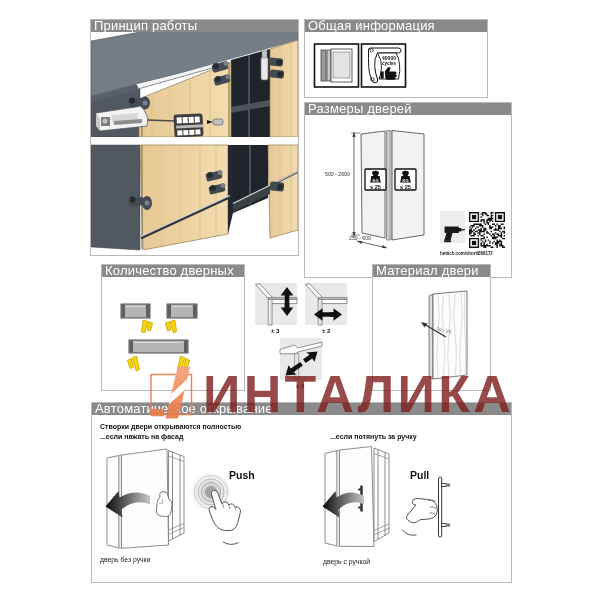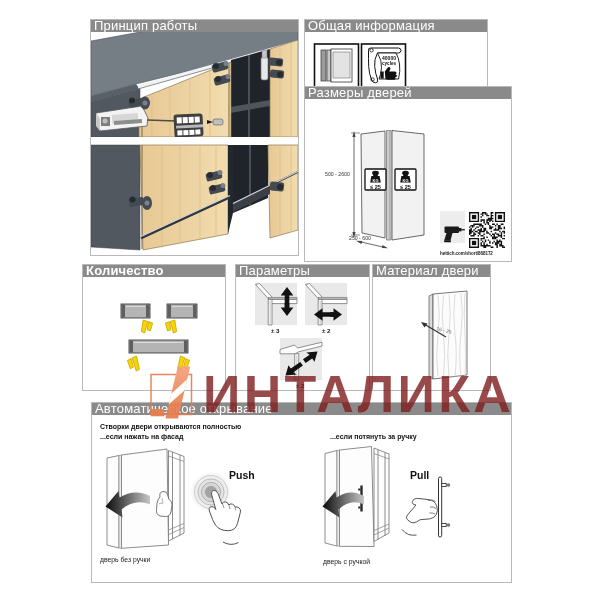--- a/index.html
+++ b/index.html
@@ -204,21 +204,21 @@
   <circle cx="371.5" cy="50.3" r="1.7" fill="none" stroke="#111" stroke-width="0.8"></circle>
   <circle cx="372.5" cy="79.5" r="1.7" fill="none" stroke="#111" stroke-width="0.8"></circle>
   <path d="M377.5 53 q4.5 7.5 4 14.5 q-0.5 7.5 -2.5 11.5 l19.5 0 q2 -8 1 -15 q-1 -7 -3.5 -11 z" fill="#fff" stroke="#111" stroke-width="0.9"></path>
   <text x="389" y="59.5" font-size="5" font-weight="bold" text-anchor="middle" fill="#111" font-family="Liberation Sans,sans-serif">40000</text>
   <text x="389" y="65" font-size="4.6" font-weight="bold" text-anchor="middle" fill="#111" font-family="Liberation Sans,sans-serif">cycles</text>
 
   <path d="M380.5 71.5 h3.2 v7 h-3.2 z M384.8 71.5 l2.6 -3.4 q1 -1.6 2.4 -0.9 q1.2 0.7 0.3 2.5 l-1 1.8 h5.8 q1.6 0 1.6 1.5 t-1.6 1.5 l0.7 0 q1.6 0 1.3 1.5 q-0.3 1.3 -1.7 1.3 q1.2 1.6 -0.8 2.4 h-6.6 q-1.7 0 -2.4 -1.2 z" fill="#111"></path>
   </g>
 </svg>
 
-<div class="panel" style="left:304px;top:86px;width:208px;height:176px;">
+<div class="panel" style="left:304px;top:102px;width:208px;height:176px;">
 
   <div class="phead">Размеры дверей</div>
 </div>
 
 <svg class="psvg" style="left:305px;top:115px;" width="206" height="140" viewBox="305 115 206 140">
 
   <polygon points="361,134 385,131 385,238 362,233" fill="#f2f2f2" stroke="#444" stroke-width="0.8"></polygon>
 
   <polygon points="386.5,130.5 391,130.5 391,240 386.5,240" fill="#e2e2e2" stroke="#555" stroke-width="0.6"></polygon>
   <line x1="388" y1="130.5" x2="388" y2="240" stroke="#999" stroke-width="0.6"></line>
@@ -280,21 +280,21 @@
     <rect x="471.9" y="214.9" width="4.3" height="4.3"></rect>
     <rect x="497.8" y="214.9" width="4.3" height="4.3"></rect>
     <rect x="471.9" y="240.8" width="4.3" height="4.3"></rect>
     <path d="M482.0 212.0h1.44v1.44h-1.44zM483.4 212.0h1.44v1.44h-1.44zM484.8 212.0h1.44v1.44h-1.44zM490.6 212.0h1.44v1.44h-1.44zM492.0 212.0h1.44v1.44h-1.44zM480.5 213.4h1.44v1.44h-1.44zM482.0 213.4h1.44v1.44h-1.44zM484.8 213.4h1.44v1.44h-1.44zM486.3 213.4h1.44v1.44h-1.44zM490.6 213.4h1.44v1.44h-1.44zM482.0 214.9h1.44v1.44h-1.44zM486.3 214.9h1.44v1.44h-1.44zM487.7 214.9h1.44v1.44h-1.44zM490.6 214.9h1.44v1.44h-1.44zM492.0 214.9h1.44v1.44h-1.44zM480.5 216.3h1.44v1.44h-1.44zM490.6 216.3h1.44v1.44h-1.44zM487.7 217.8h1.44v1.44h-1.44zM489.2 217.8h1.44v1.44h-1.44zM490.6 217.8h1.44v1.44h-1.44zM492.0 217.8h1.44v1.44h-1.44zM480.5 219.2h1.44v1.44h-1.44zM482.0 219.2h1.44v1.44h-1.44zM483.4 219.2h1.44v1.44h-1.44zM486.3 219.2h1.44v1.44h-1.44zM487.7 219.2h1.44v1.44h-1.44zM489.2 219.2h1.44v1.44h-1.44zM490.6 219.2h1.44v1.44h-1.44zM480.5 220.6h1.44v1.44h-1.44zM483.4 220.6h1.44v1.44h-1.44zM486.3 220.6h1.44v1.44h-1.44zM489.2 220.6h1.44v1.44h-1.44zM492.0 220.6h1.44v1.44h-1.44zM483.4 222.1h1.44v1.44h-1.44zM486.3 222.1h1.44v1.44h-1.44zM487.7 222.1h1.44v1.44h-1.44zM473.3 223.5h1.44v1.44h-1.44zM474.8 223.5h1.44v1.44h-1.44zM476.2 223.5h1.44v1.44h-1.44zM477.6 223.5h1.44v1.44h-1.44zM479.1 223.5h1.44v1.44h-1.44zM480.5 223.5h1.44v1.44h-1.44zM484.8 223.5h1.44v1.44h-1.44zM487.7 223.5h1.44v1.44h-1.44zM492.0 223.5h1.44v1.44h-1.44zM493.5 223.5h1.44v1.44h-1.44zM496.4 223.5h1.44v1.44h-1.44zM500.7 223.5h1.44v1.44h-1.44zM502.1 223.5h1.44v1.44h-1.44zM470.4 225.0h1.44v1.44h-1.44zM471.9 225.0h1.44v1.44h-1.44zM473.3 225.0h1.44v1.44h-1.44zM479.1 225.0h1.44v1.44h-1.44zM480.5 225.0h1.44v1.44h-1.44zM482.0 225.0h1.44v1.44h-1.44zM489.2 225.0h1.44v1.44h-1.44zM494.9 225.0h1.44v1.44h-1.44zM497.8 225.0h1.44v1.44h-1.44zM499.2 225.0h1.44v1.44h-1.44zM469.0 226.4h1.44v1.44h-1.44zM471.9 226.4h1.44v1.44h-1.44zM476.2 226.4h1.44v1.44h-1.44zM477.6 226.4h1.44v1.44h-1.44zM482.0 226.4h1.44v1.44h-1.44zM489.2 226.4h1.44v1.44h-1.44zM490.6 226.4h1.44v1.44h-1.44zM492.0 226.4h1.44v1.44h-1.44zM497.8 226.4h1.44v1.44h-1.44zM499.2 226.4h1.44v1.44h-1.44zM503.6 226.4h1.44v1.44h-1.44zM470.4 227.8h1.44v1.44h-1.44zM474.8 227.8h1.44v1.44h-1.44zM480.5 227.8h1.44v1.44h-1.44zM483.4 227.8h1.44v1.44h-1.44zM484.8 227.8h1.44v1.44h-1.44zM489.2 227.8h1.44v1.44h-1.44zM490.6 227.8h1.44v1.44h-1.44zM494.9 227.8h1.44v1.44h-1.44zM497.8 227.8h1.44v1.44h-1.44zM499.2 227.8h1.44v1.44h-1.44zM500.7 227.8h1.44v1.44h-1.44zM503.6 227.8h1.44v1.44h-1.44zM469.0 229.3h1.44v1.44h-1.44zM470.4 229.3h1.44v1.44h-1.44zM473.3 229.3h1.44v1.44h-1.44zM477.6 229.3h1.44v1.44h-1.44zM479.1 229.3h1.44v1.44h-1.44zM480.5 229.3h1.44v1.44h-1.44zM483.4 229.3h1.44v1.44h-1.44zM484.8 229.3h1.44v1.44h-1.44zM493.5 229.3h1.44v1.44h-1.44zM494.9 229.3h1.44v1.44h-1.44zM496.4 229.3h1.44v1.44h-1.44zM497.8 229.3h1.44v1.44h-1.44zM469.0 230.7h1.44v1.44h-1.44zM470.4 230.7h1.44v1.44h-1.44zM471.9 230.7h1.44v1.44h-1.44zM474.8 230.7h1.44v1.44h-1.44zM476.2 230.7h1.44v1.44h-1.44zM479.1 230.7h1.44v1.44h-1.44zM480.5 230.7h1.44v1.44h-1.44zM482.0 230.7h1.44v1.44h-1.44zM483.4 230.7h1.44v1.44h-1.44zM486.3 230.7h1.44v1.44h-1.44zM490.6 230.7h1.44v1.44h-1.44zM499.2 230.7h1.44v1.44h-1.44zM502.1 230.7h1.44v1.44h-1.44zM503.6 230.7h1.44v1.44h-1.44zM469.0 232.2h1.44v1.44h-1.44zM470.4 232.2h1.44v1.44h-1.44zM473.3 232.2h1.44v1.44h-1.44zM477.6 232.2h1.44v1.44h-1.44zM479.1 232.2h1.44v1.44h-1.44zM486.3 232.2h1.44v1.44h-1.44zM487.7 232.2h1.44v1.44h-1.44zM494.9 232.2h1.44v1.44h-1.44zM500.7 232.2h1.44v1.44h-1.44zM503.6 232.2h1.44v1.44h-1.44zM469.0 233.6h1.44v1.44h-1.44zM473.3 233.6h1.44v1.44h-1.44zM474.8 233.6h1.44v1.44h-1.44zM479.1 233.6h1.44v1.44h-1.44zM483.4 233.6h1.44v1.44h-1.44zM489.2 233.6h1.44v1.44h-1.44zM492.0 233.6h1.44v1.44h-1.44zM493.5 233.6h1.44v1.44h-1.44zM496.4 233.6h1.44v1.44h-1.44zM497.8 233.6h1.44v1.44h-1.44zM500.7 233.6h1.44v1.44h-1.44zM470.4 235.0h1.44v1.44h-1.44zM471.9 235.0h1.44v1.44h-1.44zM473.3 235.0h1.44v1.44h-1.44zM477.6 235.0h1.44v1.44h-1.44zM480.5 235.0h1.44v1.44h-1.44zM482.0 235.0h1.44v1.44h-1.44zM490.6 235.0h1.44v1.44h-1.44zM493.5 235.0h1.44v1.44h-1.44zM497.8 235.0h1.44v1.44h-1.44zM499.2 235.0h1.44v1.44h-1.44zM500.7 235.0h1.44v1.44h-1.44zM503.6 235.0h1.44v1.44h-1.44zM483.4 236.5h1.44v1.44h-1.44zM486.3 236.5h1.44v1.44h-1.44zM492.0 236.5h1.44v1.44h-1.44zM493.5 236.5h1.44v1.44h-1.44zM494.9 236.5h1.44v1.44h-1.44zM496.4 236.5h1.44v1.44h-1.44zM500.7 236.5h1.44v1.44h-1.44zM480.5 237.9h1.44v1.44h-1.44zM482.0 237.9h1.44v1.44h-1.44zM483.4 237.9h1.44v1.44h-1.44zM492.0 237.9h1.44v1.44h-1.44zM493.5 237.9h1.44v1.44h-1.44zM494.9 237.9h1.44v1.44h-1.44zM502.1 237.9h1.44v1.44h-1.44zM503.6 237.9h1.44v1.44h-1.44zM480.5 239.4h1.44v1.44h-1.44zM484.8 239.4h1.44v1.44h-1.44zM487.7 239.4h1.44v1.44h-1.44zM496.4 239.4h1.44v1.44h-1.44zM499.2 239.4h1.44v1.44h-1.44zM482.0 240.8h1.44v1.44h-1.44zM484.8 240.8h1.44v1.44h-1.44zM489.2 240.8h1.44v1.44h-1.44zM493.5 240.8h1.44v1.44h-1.44zM496.4 240.8h1.44v1.44h-1.44zM497.8 240.8h1.44v1.44h-1.44zM499.2 240.8h1.44v1.44h-1.44zM500.7 240.8h1.44v1.44h-1.44zM480.5 242.2h1.44v1.44h-1.44zM483.4 242.2h1.44v1.44h-1.44zM489.2 242.2h1.44v1.44h-1.44zM492.0 242.2h1.44v1.44h-1.44zM494.9 242.2h1.44v1.44h-1.44zM496.4 242.2h1.44v1.44h-1.44zM497.8 242.2h1.44v1.44h-1.44zM500.7 242.2h1.44v1.44h-1.44zM480.5 243.7h1.44v1.44h-1.44zM483.4 243.7h1.44v1.44h-1.44zM486.3 243.7h1.44v1.44h-1.44zM494.9 243.7h1.44v1.44h-1.44zM496.4 243.7h1.44v1.44h-1.44zM499.2 243.7h1.44v1.44h-1.44zM500.7 243.7h1.44v1.44h-1.44zM480.5 245.1h1.44v1.44h-1.44zM482.0 245.1h1.44v1.44h-1.44zM483.4 245.1h1.44v1.44h-1.44zM484.8 245.1h1.44v1.44h-1.44zM486.3 245.1h1.44v1.44h-1.44zM487.7 245.1h1.44v1.44h-1.44zM489.2 245.1h1.44v1.44h-1.44zM496.4 245.1h1.44v1.44h-1.44zM499.2 245.1h1.44v1.44h-1.44zM500.7 245.1h1.44v1.44h-1.44zM502.1 245.1h1.44v1.44h-1.44zM483.4 246.6h1.44v1.44h-1.44zM484.8 246.6h1.44v1.44h-1.44zM490.6 246.6h1.44v1.44h-1.44zM492.0 246.6h1.44v1.44h-1.44zM496.4 246.6h1.44v1.44h-1.44zM502.1 246.6h1.44v1.44h-1.44zM503.6 246.6h1.44v1.44h-1.44z"></path>
   </g>
   </g>
 
   <text x="440" y="254.5" font-size="4.5" font-weight="bold" fill="#222" font-family="Liberation Sans,sans-serif" letter-spacing="-0.05">hettich.com/short/868172</text>
 </svg>
 
-<div class="panel" style="left:82px;top:264px;width:144px;height:127px;font-weight:bold;">
+<div class="panel" style="left:101px;top:264px;width:144px;height:127px;">
 
   <div class="phead">Количество дверных створок</div>
 </div>
 
 <svg class="psvg" style="left:92px;top:277px;" width="134" height="113" viewBox="92 277 134 113">
 
   <g>
   <rect x="121" y="304" width="29" height="14" fill="#b4b4b4" stroke="#2b2b2b" stroke-width="0.8"></rect>
   <rect x="121.5" y="304.5" width="3.5" height="13" fill="#5f5f5f"></rect>
   <rect x="146" y="304.5" width="3.5" height="13" fill="#5f5f5f"></rect>
@@ -327,24 +327,20 @@
   <g>
   <g stroke="#c8a500" stroke-width="0.8" fill="#f8d400">
     <polygon points="136.6,356 132.2,357.8 136.2,371 139.4,369.4"></polygon>
     <polygon points="131.2,358.6 127.4,360.4 130.2,368.6 133.4,367.2"></polygon>
     <polygon points="180.4,356 184.8,357.8 180.8,371 177.6,369.4"></polygon>
     <polygon points="185.8,358.6 189.6,360.4 186.8,368.6 183.6,367.2"></polygon>
   </g>
   </g>
 </svg>
 
-<div class="panel" style="left:235px;top:264px;width:135px;height:127px;">
-
-  <div class="phead">Параметры регулировки</div>
-</div>
 
 <svg class="psvg" style="left:236px;top:277px;" width="133" height="113" viewBox="236 277 133 113">
   <defs>
     <g id="cornerdiag">
       <rect x="0" y="0" width="42" height="42" fill="#e9e9e9"></rect>
       <polygon points="0.5,1.5 4.5,0.5 17.5,14.5 14,16.5" fill="#fdfdfd" stroke="#666" stroke-width="0.7"></polygon>
       <rect x="13.5" y="14.2" width="28.5" height="2.2" fill="#bbbbbb" stroke="#666" stroke-width="0.5"></rect>
       <polygon points="13.5,16.4 42,16.4 42,20.6 13.5,20.6" fill="#fdfdfd" stroke="#666" stroke-width="0.7"></polygon>
       <polygon points="13.2,16.4 17,16.4 17,42 13.2,42" fill="#fdfdfd" stroke="#666" stroke-width="0.7"></polygon>
       <line x1="15.2" y1="18" x2="15.2" y2="42" stroke="#aaa" stroke-width="0.6"></line>

